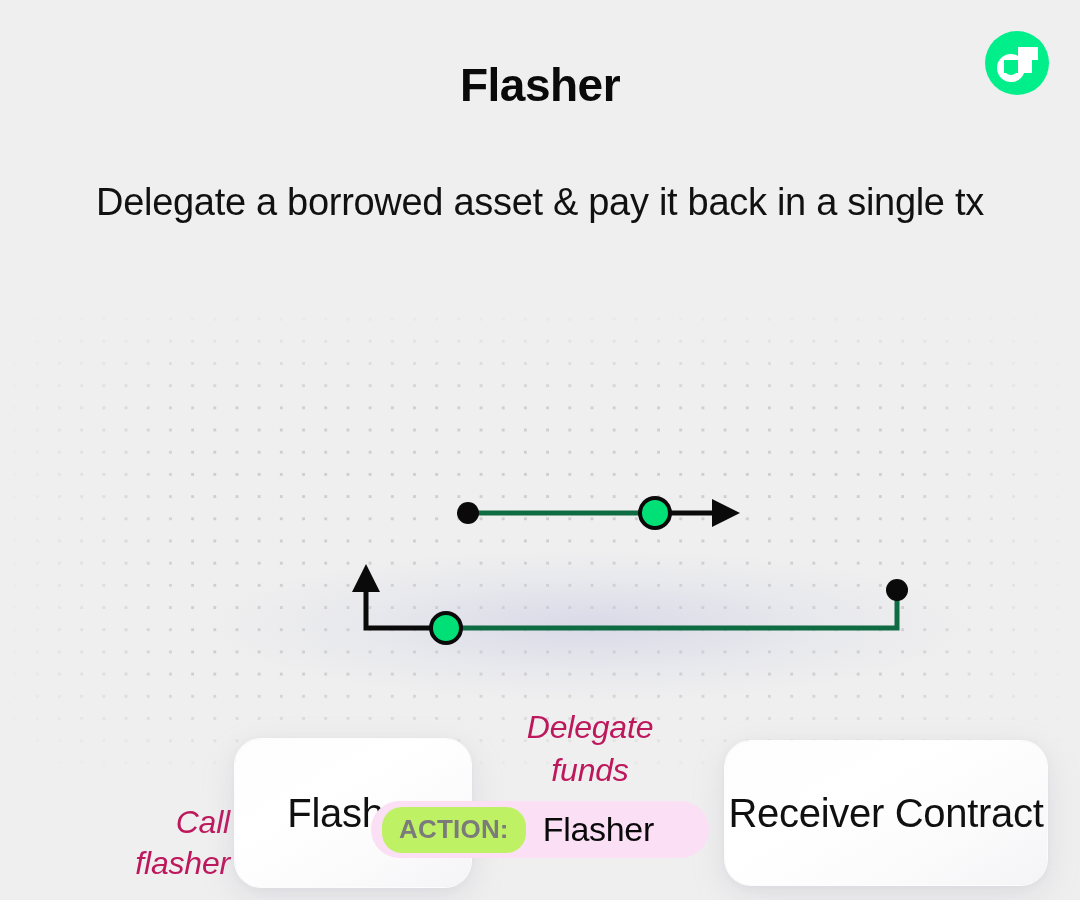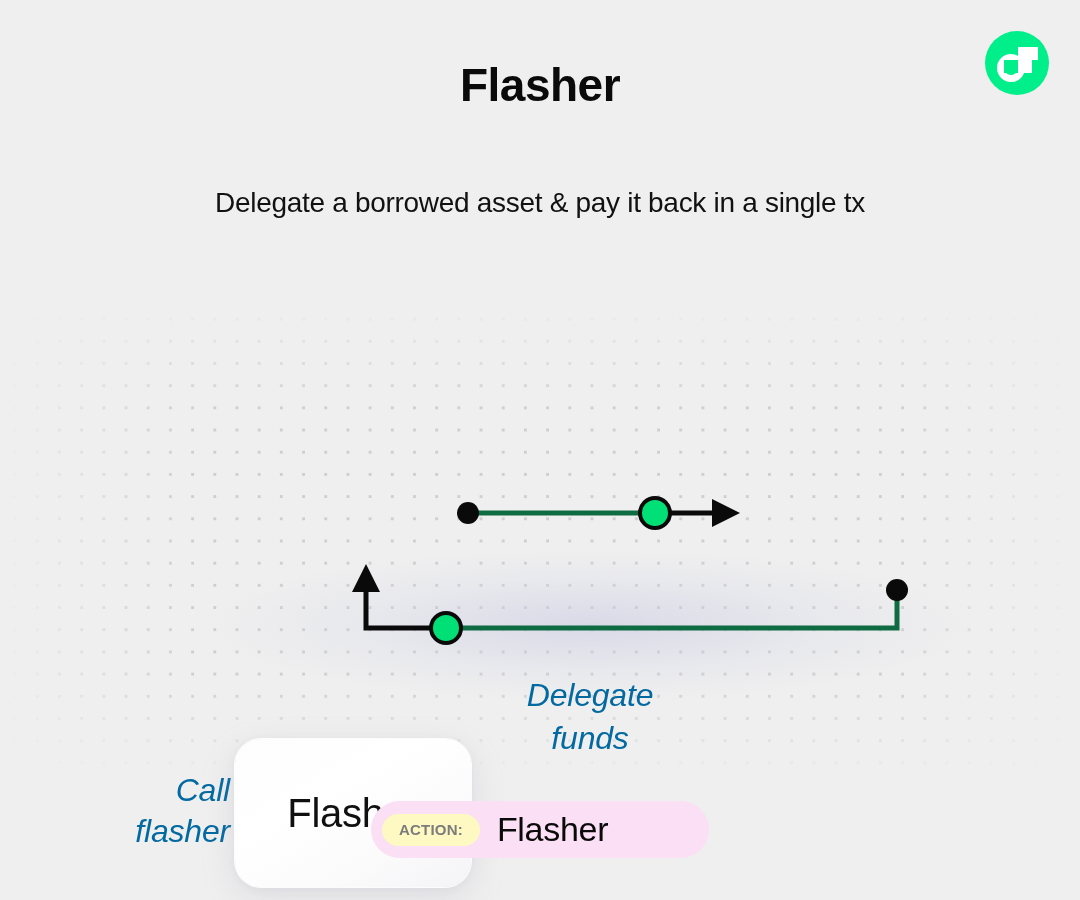--- a/index.html
+++ b/index.html
@@ -76,21 +76,21 @@
     font-weight: bold;
     color: #0a0a0a;
     letter-spacing: -0.5px;
   }
   .subtitle {
     position: absolute;
     left: 0;
     top: 178px;
     width: 1080px;
     text-align: center;
-    font-size: 28px;
+    font-size: 38px;
     line-height: 49px;
     color: #111111;
     letter-spacing: -0.3px;
   }
 
   
   .stage {
     position: absolute;
     left: 0;
     top: 300px;
@@ -150,23 +150,24 @@
     width: 322px;
     height: 144px;
     font-size: 40px;
     line-height: 55px;
   }
 
   
   .edge-label {
     position: absolute;
     font-style: italic;
-    color: #0369a1;
+    color: #be185d;
     letter-spacing: -0.2px;
     white-space: pre-line;
+    margin-top: 32px;
   }
   #label-call {
     left: 40px;
     top: 470px;
     width: 190px;
     text-align: right;
     font-size: 32px;
     line-height: 41px;
   }
   #label-delegate {
@@ -194,23 +195,23 @@
     height: 57px;
     border-radius: 29px;
     background: #fbdff4;
     display: flex;
     align-items: center;
   }
   .badge-key {
     margin-left: 11px;
     padding: 7px 17px 8px 17px;
     border-radius: 20px;
-    background: #fef9c3;
+    background: #bef264;
     color: #7b7b7b;
-    font-size: 15px;
+    font-size: 26px;
     font-weight: bold;
     letter-spacing: 0.2px;
   }
   .badge-val {
     margin-left: 17px;
     color: #0a0a0a;
     font-size: 34px;
     letter-spacing: -0.3px;
   }
 </style>
@@ -248,20 +249,22 @@
       <circle cx="897" cy="290" r="11" fill="#0a0a0a"></circle>
       <circle cx="446" cy="328" r="15" fill="#00e077" stroke="#0a0a0a" stroke-width="4"></circle>
     </svg>
 
     <div class="edge-label" id="label-call">Call
 flasher</div>
     <div class="edge-label" id="label-delegate">Delegate
 funds</div>
 
     <div class="node" id="node-flasher">Flasher</div>
+    <div class="node" id="node-receiver">Receiver
+Contract</div>
   </div>
 
   <div class="badge">
     <div class="badge-key">ACTION:</div>
     <div class="badge-val">Flasher</div>
   </div>
 
 </div>
 
 </body></html>

